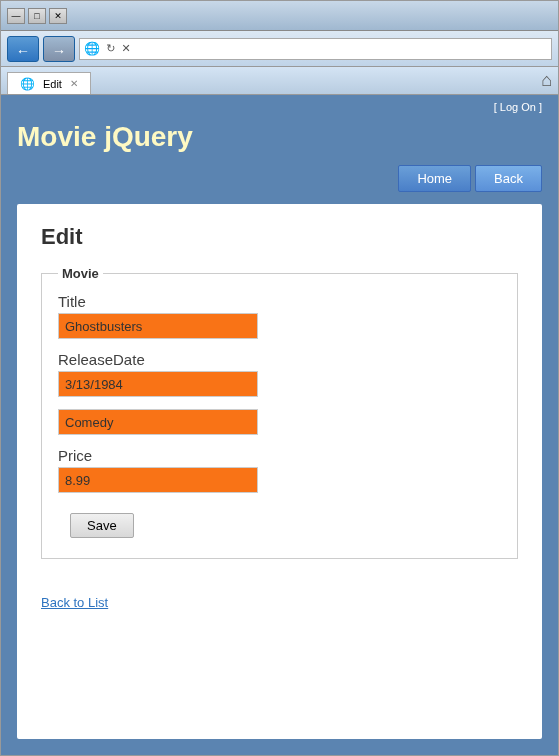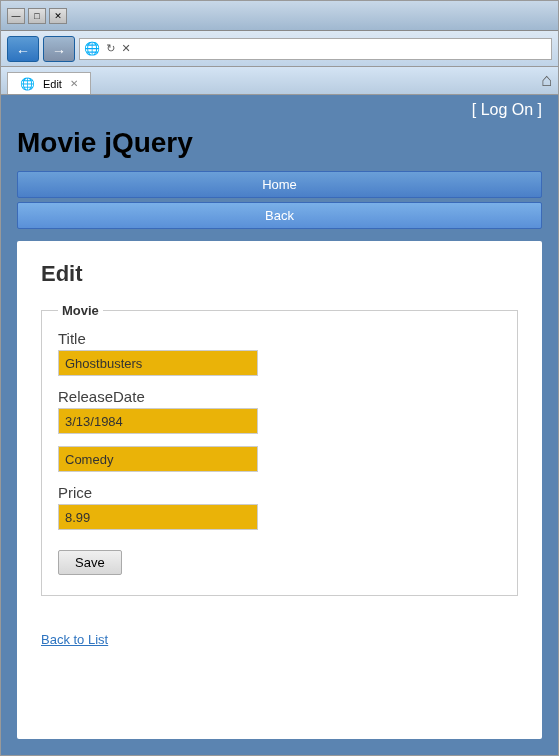--- a/index.html
+++ b/index.html
@@ -156,39 +156,38 @@
     }
 
     
     .top-actions {
       display: flex;
       justify-content: flex-end;
       padding: 6px 16px 0 16px;
     }
     .log-on-link {
       color: white;
-      font-size: 16px;
+      font-size: 11px;
       text-decoration: none;
     }
 
     
     .app-title {
       padding: 8px 16px 12px 16px;
-      color: #000000;
+      color: #fef9c3;
       font-size: 28px;
       font-weight: bold;
     }
 
     
     .nav-buttons {
       display: flex;
       justify-content: flex-end;
       padding: 0 16px 12px 16px;
       gap: 4px;
-      flex-direction: column;
     }
     .nav-btn-page {
       background: linear-gradient(to bottom, #6a9fd8, #4a7fc8);
       border: 1px solid #3a6ab8;
       color: white;
       padding: 5px 18px;
       font-size: 13px;
       cursor: pointer;
       border-radius: 2px;
     }
@@ -235,31 +234,32 @@
       margin-bottom: 3px;
     }
     .form-input {
       display: block;
       width: 200px;
       height: 26px;
       border: 1px solid #ccc;
       padding: 2px 6px;
       font-size: 13px;
       color: #333;
-      background: #eab308;
+      background: #f97316;
     }
 
     .save-btn {
       background: linear-gradient(to bottom, #f0f0f0, #d8d8d8);
       border: 1px solid #aaa;
       border-radius: 2px;
       padding: 4px 16px;
       font-size: 13px;
       cursor: pointer;
       margin-top: 8px;
+      margin-left: 12px;
     }
 
     .back-link {
       display: inline-block;
       margin-top: 20px;
       color: #2e74c0;
       font-size: 13px;
       text-decoration: underline;
       cursor: pointer;
     }

